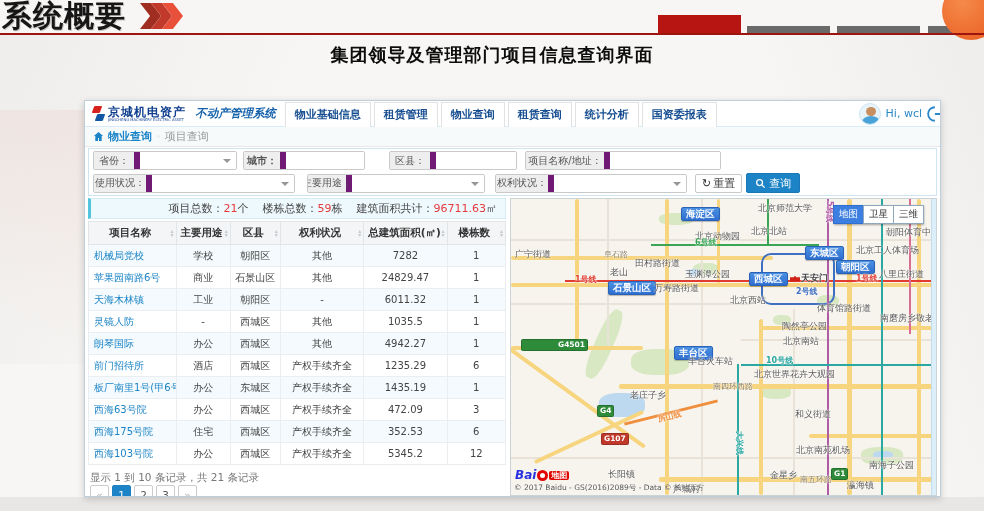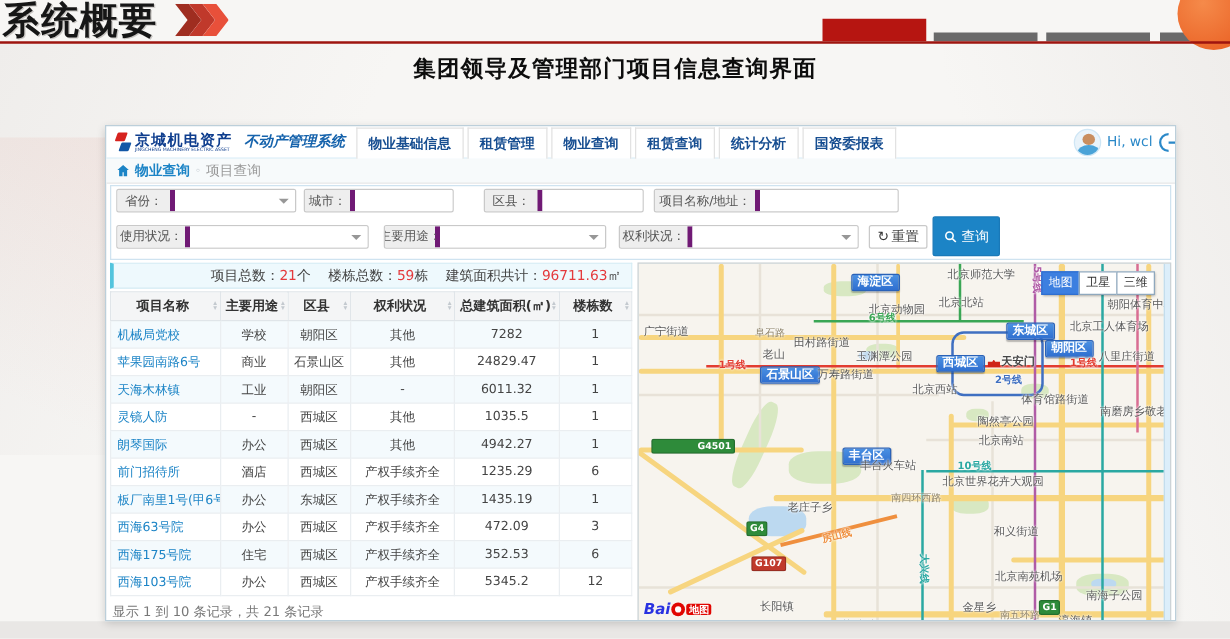--- a/index.html
+++ b/index.html
@@ -67,29 +67,29 @@
   .bc-home { width:11px; height:11px; flex:none; }
   .bc-section { color:#1c84c6; font-weight:bold; }
   .bc-sep { color:#b9c2c8; font-size:8px; }
   .bc-page { color:#999; }
 
   
   .filter-box { margin:1px 3px 0 3px; border:1px solid #cfe3f0; padding:2px 4px;
     display:flex; flex-direction:column; gap:3px; background:#fff; }
   .frow { display:flex; align-items:center; }
   .fgroup { display:flex; height:19px; border:1px solid #c9c9c9; border-radius:2px; overflow:hidden; flex:none; }
-  .flabel { background:#eee; border-right:4px solid #701a75; display:flex; align-items:center; justify-content:center;
+  .flabel { background:#eee; border-right:6px solid #701a75; display:flex; align-items:center; justify-content:center;
     font-size:10px; color:#555; padding:0 18px; white-space:nowrap; flex:none; }
   .ffield { background:#fff; position:relative; flex:none; }
   .caret { position:absolute; right:5px; top:7px; width:0; height:0;
     border-left:4px solid transparent; border-right:4px solid transparent; border-top:4px solid #979797; }
   .btn-reset { height:19px; margin-left:8px; padding:0 6px; border:1px solid #c9c9c9; border-radius:2px;
     background:#fff; color:#444; display:flex; align-items:center; gap:2px; font-size:11px; cursor:default; }
   .reset-icon { font-size:11px; color:#333; font-style:normal; line-height:1; }
-  .btn-search { height:32px; margin-left:4px; padding:0 8px; border:1px solid #1979b8; border-radius:2px;
+  .btn-search { height:20px; margin-left:4px; padding:0 8px; border:1px solid #1979b8; border-radius:2px;
     background:#1c84c6; color:#fff; display:flex; align-items:center; gap:3px; font-size:11px; cursor:default; }
 
   
   .content { display:flex; margin:2px 3px 0 3px; gap:4px; height:298px; }
   .left-panel { width:418px; flex:none; display:flex; flex-direction:column; overflow:hidden; }
   .summary { height:21px; flex:none; background:#eef9fd; border:1px solid #d5ecf4; border-left:3px solid #53c4dd;
     display:flex; align-items:center; justify-content:flex-end; gap:14px; padding-right:8px; font-size:11px; color:#444; }
   .sum-item { white-space:nowrap; }
   .sum-val { color:#e4393c; }
   .ptable { width:100%; border-collapse:collapse; table-layout:fixed; margin-top:2px; font-size:10.5px; }
@@ -205,21 +205,21 @@
 
   <div class="filter-box">
     <div class="frow">
         <div class="fgroup" style="margin-left: 0px;">
           <span class="flabel" style="width: 46px;">省份：</span>
           <div class="ffield fselect" style="width: 96px;">
             <span class="caret"></span>
           </div>
         </div>
         <div class="fgroup" style="margin-left: 6px;">
-          <span class="flabel" style="width: 23px;">城市：</span>
+          <span class="flabel" style="width: 23px; font-weight: bold;">城市：</span>
           <div class="ffield" style="width: 78px;"></div>
         </div>
         <div class="fgroup" style="margin-left: 24px;">
           <span class="flabel" style="width: 46px;">区县：</span>
           <div class="ffield" style="width: 80px;"></div>
         </div>
         <div class="fgroup" style="margin-left: 8px;">
           <span class="flabel" style="width: 84px;">项目名称/地址：</span>
           <div class="ffield" style="width: 110px;"></div>
         </div>

